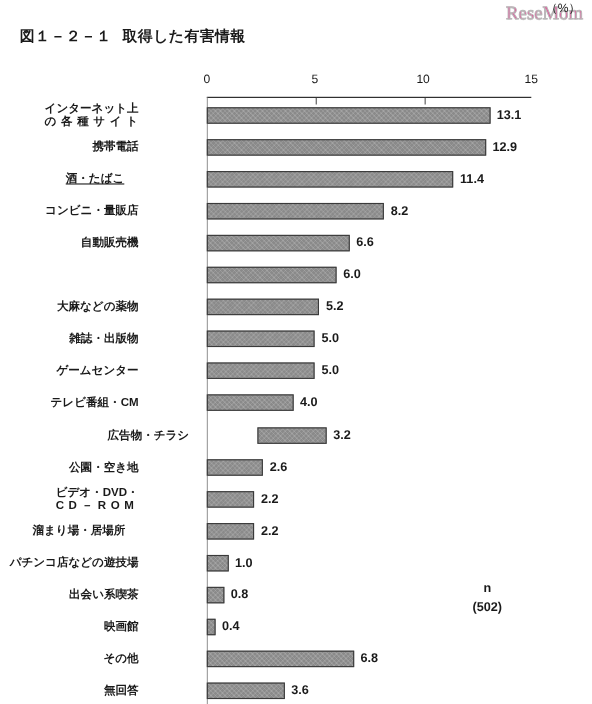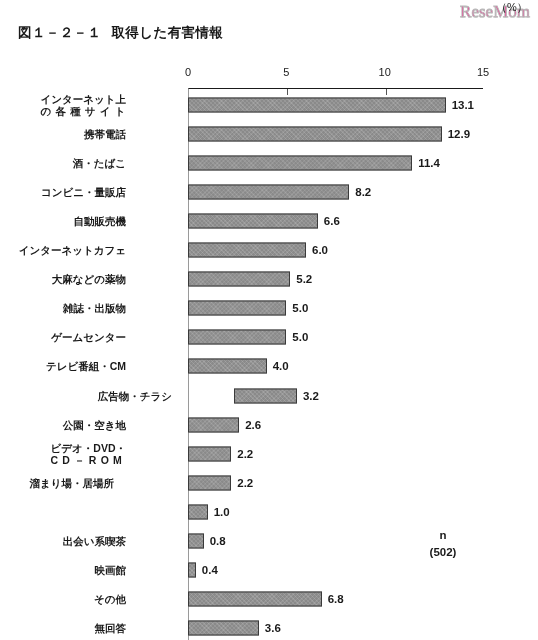--- a/index.html
+++ b/index.html
@@ -204,42 +204,41 @@
       </div>
       <div class="row" style="top: 119.1px;">
         <div class="cat-label spread">
           <span class="ln" style="letter-spacing: 0px; margin-right: 0px;">携帯電話</span>
         </div>
         <div class="bar" style="width: 253.7px;"></div>
         <div class="bar-value" style="left: 447.7px;">12.9</div>
       </div>
       <div class="row" style="top: 148.2px;">
         <div class="cat-label spread">
-          <span class="ln" style="letter-spacing: 0px; margin-right: 0px;">酒・たばこ</span>
+          <span class="ln" style="letter-spacing: 0px; margin-right: 13px; text-decoration: underline;">酒・たばこ</span>
         </div>
         <div class="bar" style="width: 224.2px;"></div>
         <div class="bar-value" style="left: 418.2px;">11.4</div>
       </div>
       <div class="row" style="top: 177.3px;">
         <div class="cat-label spread">
           <span class="ln" style="letter-spacing: 0px; margin-right: 0px;">コンビニ・量販店</span>
         </div>
         <div class="bar" style="width: 161.267px;"></div>
         <div class="bar-value" style="left: 355.267px;">8.2</div>
       </div>
       <div class="row" style="top: 206.4px;">
         <div class="cat-label spread">
           <span class="ln" style="letter-spacing: 0px; margin-right: 0px;">自動販売機</span>
         </div>
         <div class="bar" style="width: 129.8px;"></div>
         <div class="bar-value" style="left: 323.8px;">6.6</div>
       </div>
       <div class="row" style="top: 235.5px;">
         <div class="cat-label">
-          <span class="ln">インターネットカフェ</span>
         </div>
         <div class="bar" style="width: 118px;"></div>
         <div class="bar-value" style="left: 312px;">6.0</div>
       </div>
       <div class="row" style="top: 264.6px;">
         <div class="cat-label spread">
           <span class="ln" style="letter-spacing: 0px; margin-right: 0px;">大麻などの薬物</span>
         </div>
         <div class="bar" style="width: 102.267px;"></div>
         <div class="bar-value" style="left: 296.267px;">5.2</div>
@@ -288,20 +287,23 @@
         <div class="bar-value" style="left: 237.267px;">2.2</div>
       </div>
       <div class="row" style="top: 468.3px;">
         <div class="cat-label spread">
           <span class="ln" style="letter-spacing: 0px; margin-right: 12px;">溜まり場・居場所</span>
         </div>
         <div class="bar" style="width: 43.2667px;"></div>
         <div class="bar-value" style="left: 237.267px;">2.2</div>
       </div>
       <div class="row" style="top: 497.4px;">
+        <div class="cat-label">
+          <span class="ln">パチンコ店などの遊技場</span>
+        </div>
         <div class="bar" style="width: 19.6667px;"></div>
         <div class="bar-value" style="left: 213.667px;">1.0</div>
       </div>
       <div class="row" style="top: 526.5px;">
         <div class="cat-label spread">
           <span class="ln" style="letter-spacing: 0px; margin-right: 0px;">出会い系喫茶</span>
         </div>
         <div class="bar" style="width: 15.7333px;"></div>
         <div class="bar-value" style="left: 209.733px;">0.8</div>
       </div>

